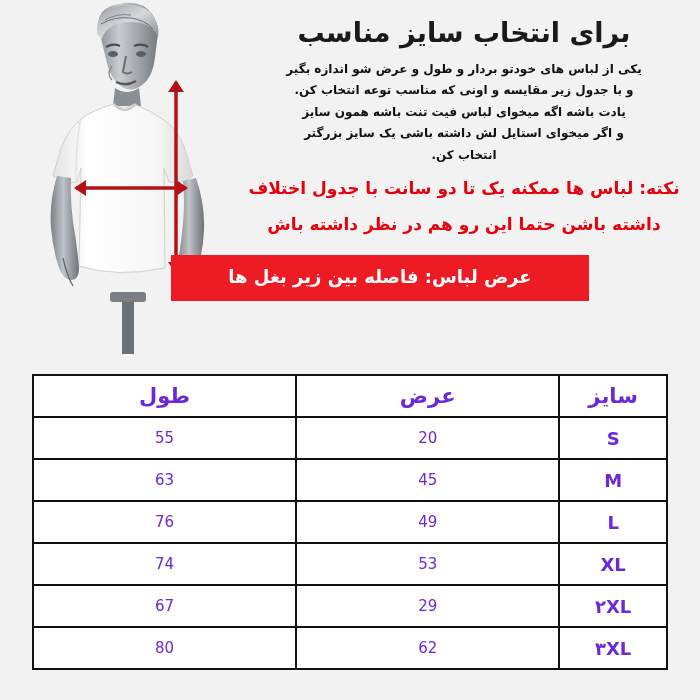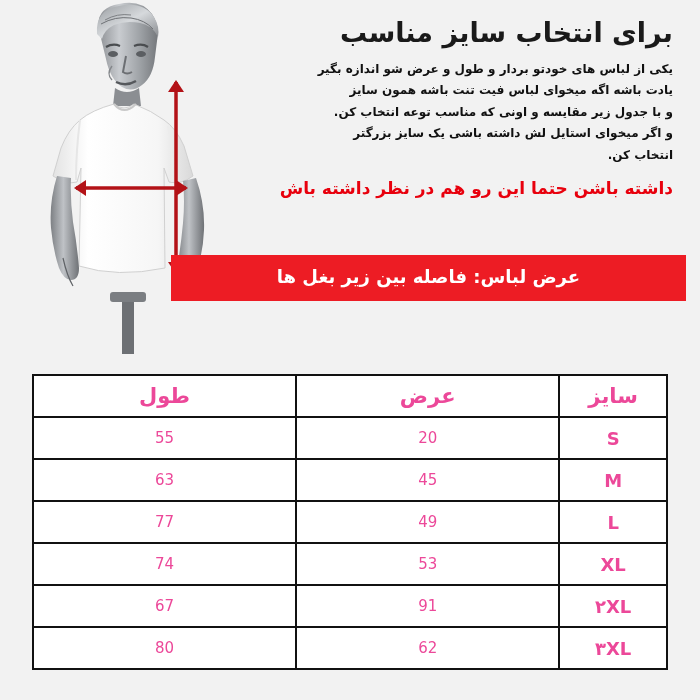--- a/index.html
+++ b/index.html
@@ -28,24 +28,24 @@
     position: absolute;
     left: 18px;
     top: 0px;
     width: 230px;
     height: 360px;
   }
 
   
   .text-block {
     position: absolute;
-    right: 27px;
+    right: 6px;
     top: 10px;
     width: 460px;
-    text-align: right;
+    text-align: center;
     direction: rtl;
   }
   .headline {
     font-size: 27px;
     font-weight: bold;
     color: #1a1a1a;
     letter-spacing: -0.5px;
     line-height: 1.25;
     margin: 6px 0 10px 0;
   }
@@ -62,21 +62,21 @@
     color: #e8000d;
     line-height: 1.55;
     margin-top: 10px;
   }
 
   
   .red-banner {
     position: absolute;
     left: 171px;
     top: 255px;
-    width: 515px;
+    width: 418px;
     background: #ed1c24;
     color: #ffffff;
     padding: 8px 10px 10px 10px;
     box-sizing: border-box;
     text-align: center;
     direction: rtl;
   }
   .red-banner div {
     font-size: 18px;
     font-weight: bold;
@@ -94,21 +94,21 @@
   table.size-table {
     border-collapse: collapse;
     width: 100%;
     background: #ffffff;
     table-layout: fixed;
   }
   table.size-table th,
   table.size-table td {
     border: 2px solid #111111;
     text-align: center;
-    color: #ec4899;
+    color: #6d28d9;
     height: 40px;
     padding: 0;
   }
   table.size-table th {
     font-size: 21px;
     font-weight: bold;
   }
   table.size-table td.size-cell {
     font-size: 18px;
     font-weight: bold;
@@ -206,24 +206,25 @@
         <path d="M58 188 l110 0"></path>
         <path d="M68 180 l-12 8 l12 8" fill="#b31217" stroke="none"></path>
         <path d="M158 180 l12 8 l-12 8" fill="#b31217" stroke="none"></path>
       </g>
     </svg>
   </div>
 
   <div class="text-block">
     <div class="headline">برای انتخاب سایز مناسب</div>
     <div class="para">یکی از لباس های خودتو بردار و طول و عرض شو اندازه بگیر</div>
+    <div class="para">و با جدول زیر مقایسه و اونی که مناسب توعه انتخاب کن.</div>
     <div class="para">یادت باشه اگه میخوای لباس فیت تنت باشه همون سایز</div>
-    <div class="para">و با جدول زیر مقایسه و اونی که مناسب توعه انتخاب کن.</div>
     <div class="para">و اگر میخوای استایل لش داشته باشی یک سایز بزرگتر</div>
     <div class="para">انتخاب کن.</div>
+    <div class="note">نکته: لباس ها ممکنه یک تا دو سانت با جدول اختلاف</div>
     <div class="note">داشته باشن حتما این رو هم در نظر داشته باش</div>
   </div>
 
   <div class="red-banner">
     <div>عرض لباس: فاصله بین زیر بغل ها</div>
   </div>
 
   <div class="table-wrap">
     <table class="size-table">
       <colgroup>
@@ -245,30 +246,30 @@
           <td class="num-cell">55</td>
         </tr>
         <tr>
           <td class="size-cell">M</td>
           <td class="num-cell">45</td>
           <td class="num-cell">63</td>
         </tr>
         <tr>
           <td class="size-cell">L</td>
           <td class="num-cell">49</td>
-          <td class="num-cell">77</td>
+          <td class="num-cell">76</td>
         </tr>
         <tr>
           <td class="size-cell">XL</td>
           <td class="num-cell">53</td>
           <td class="num-cell">74</td>
         </tr>
         <tr>
           <td class="size-cell">۲XL</td>
-          <td class="num-cell">91</td>
+          <td class="num-cell">29</td>
           <td class="num-cell">67</td>
         </tr>
         <tr>
           <td class="size-cell">۳XL</td>
           <td class="num-cell">62</td>
           <td class="num-cell">80</td>
         </tr>
       </tbody>
     </table>
   </div>

